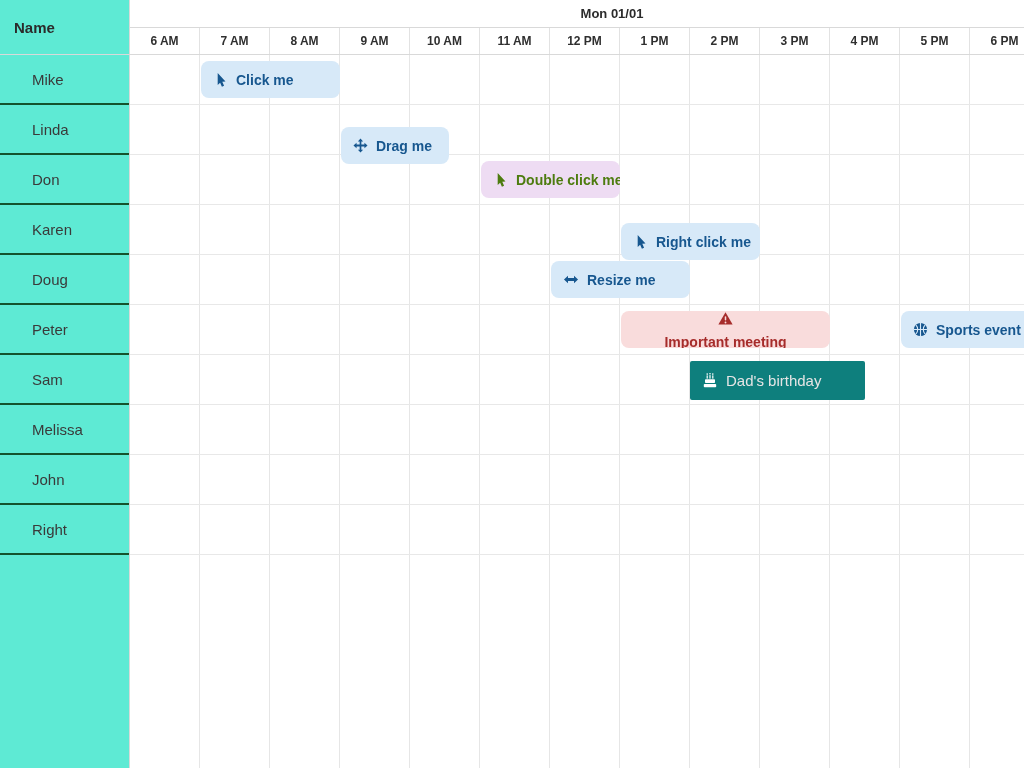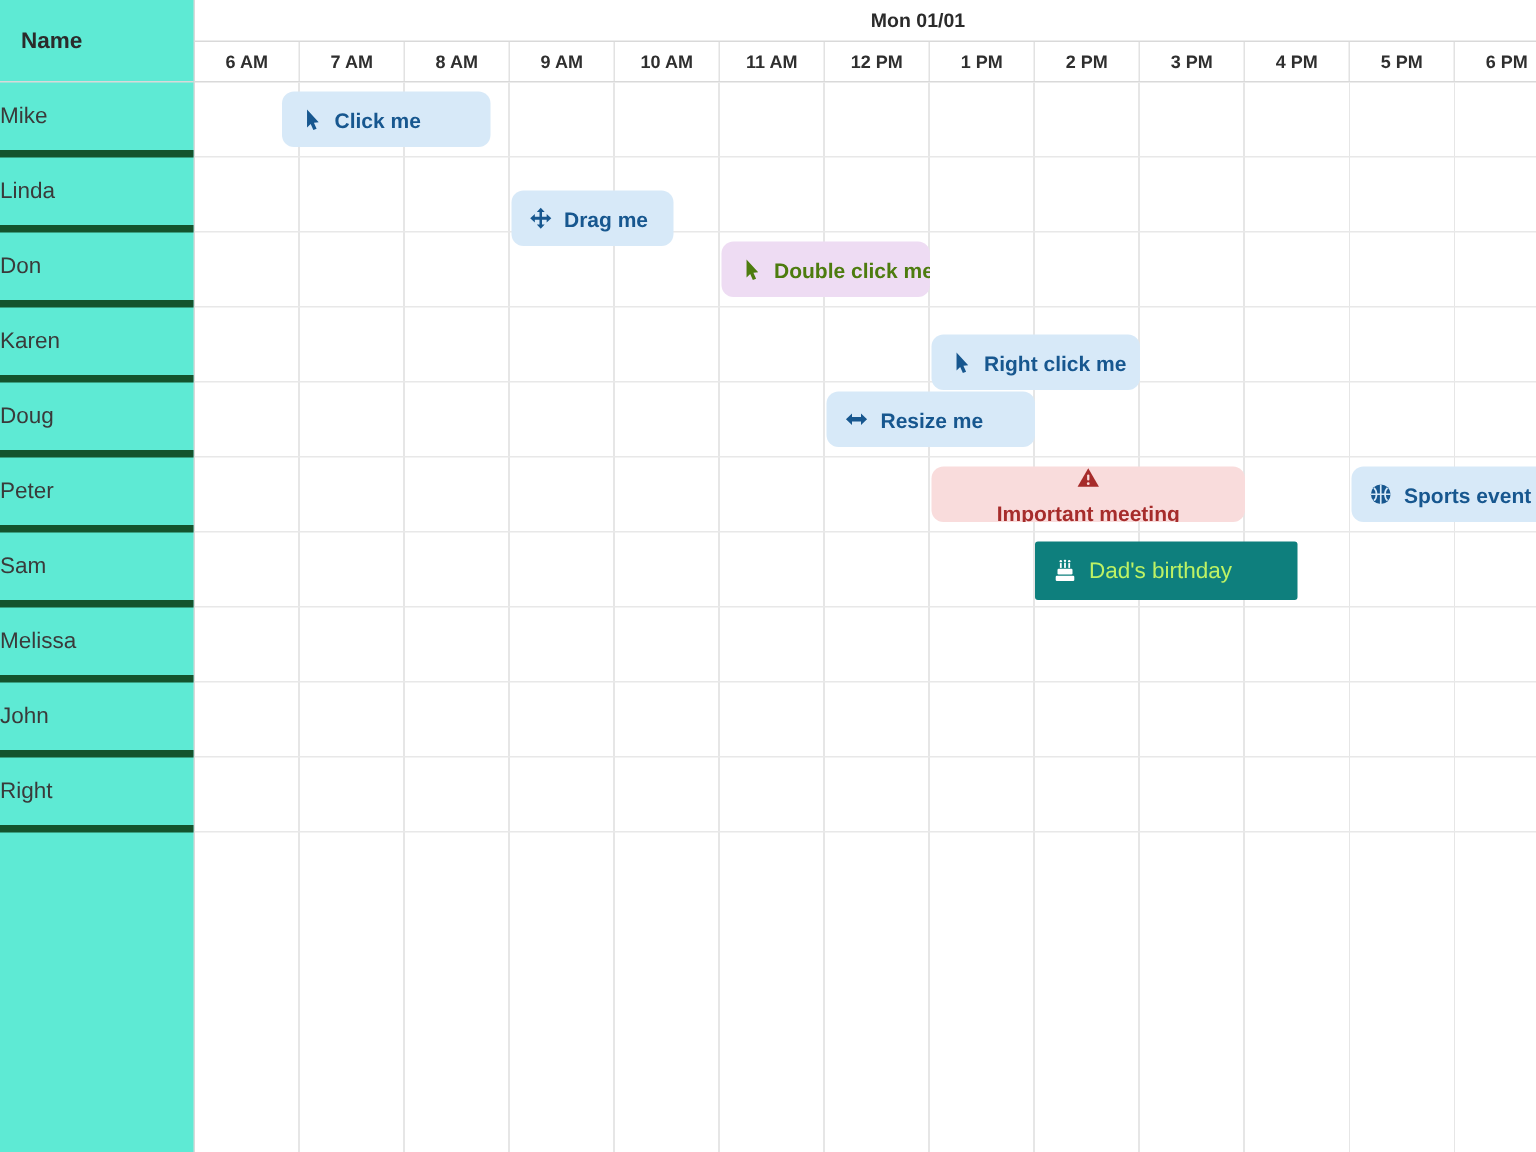--- a/index.html
+++ b/index.html
@@ -13,22 +13,22 @@
   .namecol {
     position:absolute; left:0; top:0; width:130px; height:768px;
     box-sizing:border-box; border-right:1px solid #d9d9d9; background:#5eead4; z-index:2;
   }
   .corner {
     height:55px; box-sizing:border-box; border-bottom:1px solid #d9d9d9;
     display:flex; align-items:center; padding-left:14px;
     font-size:15px; font-weight:700; color:#2b2b2b;
   }
   .name-cell {
-    height:50px; box-sizing:border-box; border-bottom:5px solid #14532d;
-    display:flex; align-items:center; padding-left:0;
+    height:50px; box-sizing:border-box; border-bottom:2px solid #14532d;
+    display:flex; align-items:center; padding-left:32px;
     font-size:15px; color:#3a3a3a;
   }
 
   
   .timeline-header { position:absolute; left:130px; top:0; width:910px; }
   .daterow {
     height:28px; box-sizing:border-box; border-bottom:1px solid #d9d9d9; position:relative;
   }
   .date-label {
     position:absolute; left:0; top:0; width:964px; height:27px;
@@ -56,21 +56,21 @@
     position:absolute; box-sizing:border-box; height:37px;
     display:flex; align-items:center; gap:8px; padding:0 12px;
     border-radius:8px; font-size:14px; font-weight:700;
     white-space:nowrap; overflow:hidden; cursor:pointer;
   }
   .event svg { flex:0 0 auto; display:block; }
   .event-blue   { background:#d7e9f8; color:#17578f; }
   .event-purple { background:#eedcf3; color:#4d7c0f; }
   .event-red    { background:#f9dcdc; color:#a62c2b; }
   .event-teal   {
-    background:#0e7f7d; color:#bef264; border-radius:2px;
+    background:#0e7f7d; color:#e5e5e5; border-radius:2px;
     height:39px; font-weight:400; font-size:15px;
   }
 </style>
 </head>
 <body>
 
 <div class="namecol">
   <div class="corner">Name</div>
   <div class="name-cell">Mike</div>
   <div class="name-cell">Linda</div>
@@ -110,21 +110,21 @@
   <div class="grid-row"></div>
   <div class="grid-row"></div>
   <div class="grid-row"></div>
   <div class="grid-row"></div>
   <div class="grid-row"></div>
   <div class="grid-row"></div>
   <div class="grid-row"></div>
   <div class="grid-row"></div>
   <div class="grid-row"></div>
 
-  <div class="event event-blue" style="left:58px; top:6px; width:139px;">
+  <div class="event event-blue" style="left:71px; top:6px; width:139px;">
     <span>
       <svg width="15" height="15" viewBox="0 0 16 16" fill="currentColor">
           <path d="M5 1 L5 13.8 L7.6 11.4 L9.5 15.7 L11.8 14.7 L9.9 10.5 L13.3 10.2 Z"></path>
         </svg>
     </span>
     <span>Click me</span>
   </div>
 
   <div class="event event-blue" style="left:211px; top:72px; width:108px;">
     <span>

